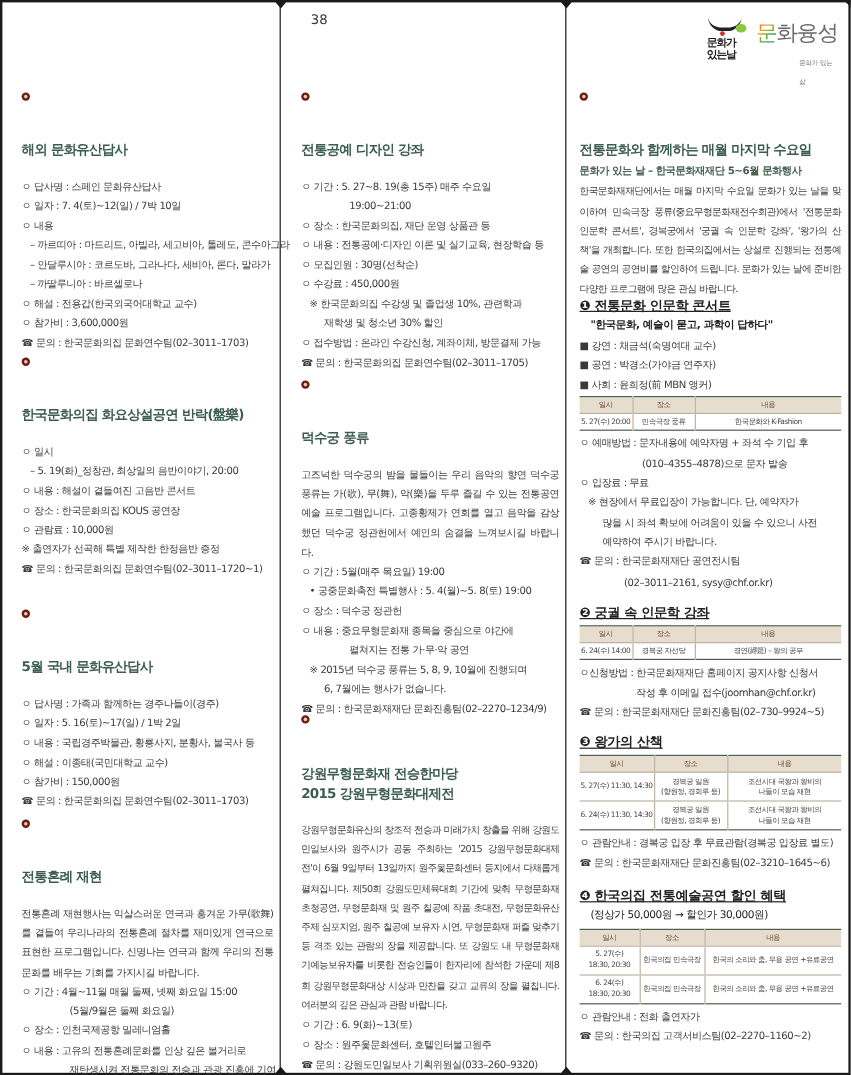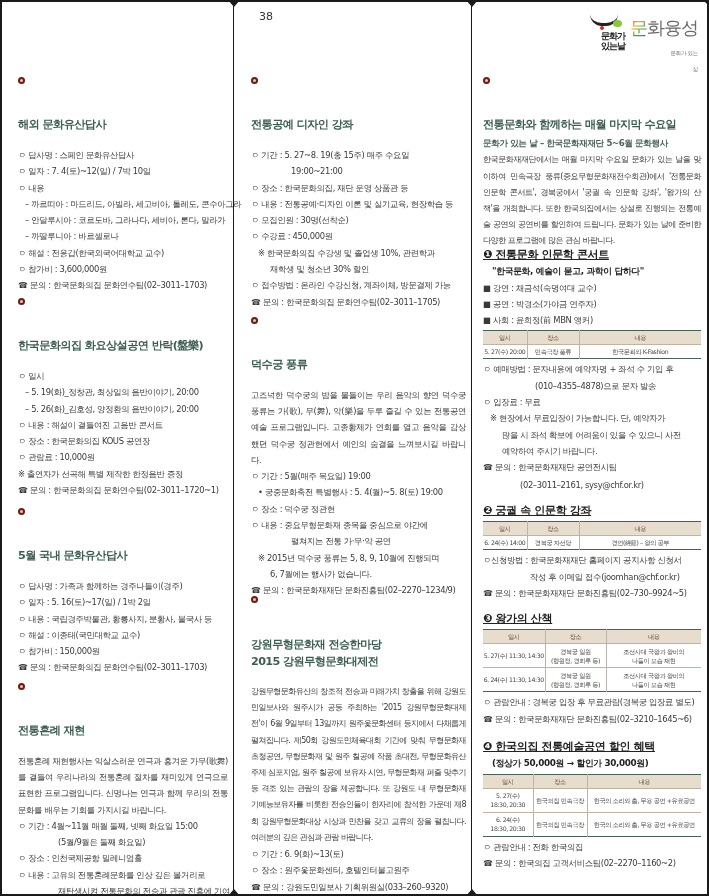--- a/index.html
+++ b/index.html
@@ -36,21 +36,21 @@
 
   .sub-h { font-weight: bold; color: #222; font-size: 11px; text-decoration: underline; }
   .sub-h2 { font-weight: bold; color: #222; font-size: 8.8px; padding-left: 9px; }
 
   table.info { width: 218px; border-collapse: collapse; font-size: 6.2px; line-height: 9px; letter-spacing: -0.4px; margin: 2px 0 2px 0; border-top: 1px solid #4d5e52; border-bottom: 1px solid #4d5e52; }
   table.info th { background: #e7ddcf; font-weight: normal; color: #6b4b2d; height: 14px; border-right: 1px solid #bfb3a3; }
   table.info td { text-align: center; height: 14px; border-top: 1px solid #bfb3a3; border-right: 1px solid #bfb3a3; color: #444; }
   table.info th:last-child, table.info td:last-child { border-right: none; }
   table.info.tall td { height: 24px; }
 
-  .logo { position: absolute; left: 105px; top: 12px; width: 110px; height: 52px; text-align: right; }
+  .logo { position: absolute; left: 105px; top: 12px; width: 110px; height: 52px; }
   .logo-mark { position: absolute; left: 0; top: 0; width: 36px; height: 50px; }
   .logo-mark .smile { position: absolute; left: 2px; top: 2px; width: 28px; height: 12px; border-bottom: 3px solid #222; border-radius: 0 0 14px 14px; }
   .logo-mark .leaf { position: absolute; right: 2px; top: 8px; width: 9px; height: 7px; background: #8cc63f; border-radius: 50%; }
   .logo-mark .dot { position: absolute; left: 12px; top: 14px; width: 4px; height: 4px; background: #d62b2b; border-radius: 50%; }
   .logo-mark .txt { position: absolute; left: 1px; top: 19px; font-size: 9px; line-height: 10px; font-weight: bold; color: #222; letter-spacing: -1px; width: 36px; }
   .logo-word { position: absolute; left: 42px; top: 8px; font-size: 18px; color: #6a6a6a; letter-spacing: -1px; }
   .logo-word .first { background: linear-gradient(135deg, #e8342b 0%, #f4a91f 35%, #3aa84b 65%, #2a6fc1 100%); -webkit-background-clip: text; background-clip: text; color: transparent; }
   .logo-tag { position: absolute; left: 78px; top: 33px; font-size: 5.5px; color: #777; letter-spacing: -0.3px; }
 </style>
 </head>
@@ -81,21 +81,20 @@
     <div class="line">ㅇ 해설 : 전용갑(한국외국어대학교 교수)</div>
     <div class="line">ㅇ 참가비 : 3,600,000원</div>
     <div class="line"><span class="phone">☎</span><span>문의 : 한국문화의집 문화연수팀(02–3011–1703)</span></div>
   </div>
 
   <div class="section" style="top:298px">
     <span class="bullet"></span>
     <div class="sec-title">한국문화의집 화요상설공연 반락(盤樂)</div>
     <div class="line">ㅇ 일시</div>
     <div class="line ind1">– 5. 19(화)_정창관, 최상일의 음반이야기, 20:00</div>
-    <div class="line ind1">– 5. 26(화)_김호성, 양정환의 음반이야기, 20:00</div>
     <div class="line">ㅇ 내용 : 해설이 곁들여진 고음반 콘서트</div>
     <div class="line">ㅇ 장소 : 한국문화의집 KOUS 공연장</div>
     <div class="line">ㅇ 관람료 : 10,000원</div>
     <div class="line">※ 출연자가 선곡해 특별 제작한 한정음반 증정</div>
     <div class="line"><span class="phone">☎</span><span>문의 : 한국문화의집 문화연수팀(02–3011–1720~1)</span></div>
   </div>
 
   <div class="section" style="top:508px">
     <span class="bullet"></span>
     <div class="sec-title">5월 국내 문화유산답사</div>
@@ -248,24 +247,24 @@
       <tr><td>6. 24(수) 11:30, 14:30</td><td>경복궁 일원
 (향원정, 경회루 등)</td><td>조선시대 국왕과 왕비의
 나들이 모습 재현</td></tr>
     </tbody></table>
     <div class="line">ㅇ 관람안내 : 경복궁 입장 후 무료관람(경복궁 입장료 별도)</div>
     <div class="line"><span class="phone">☎</span><span>문의 : 한국문화재재단 문화진흥팀(02–3210–1645~6)</span></div>
   </div>
 
   <div class="section" style="top:739px">
     <div class="line sub-h">❹ 한국의집 전통예술공연 할인 혜택</div>
-    <div class="line sub-h2" style="font-weight:bold; color:#222">(정상가 50,000원 → 할인가 30,000원)</div>
+    <div class="line sub-h2" style="font-weight:normal; color:#222">(정상가 50,000원 → 할인가 30,000원)</div>
     <table class="info tall" style="white-space:pre-line">
       <tbody><tr><th style="width:50px">일시</th><th style="width:54px">장소</th><th>내용</th></tr>
       <tr><td>5. 27(수)
 18:30, 20:30</td><td>한국의집 민속극장</td><td>한국의 소리와 춤, 무용 공연 +유료공연</td></tr>
       <tr><td>6. 24(수)
 18:30, 20:30</td><td>한국의집 민속극장</td><td>한국의 소리와 춤, 무용 공연 +유료공연</td></tr>
     </tbody></table>
-    <div class="line">ㅇ 관람안내 : 전화 한국의집</div>
+    <div class="line">ㅇ 관람안내 : 전화 출연자가</div>
     <div class="line"><span class="phone">☎</span><span>문의 : 한국의집 고객서비스팀(02–2270–1160~2)</span></div>
   </div>
 </div>
 
 </body></html>

